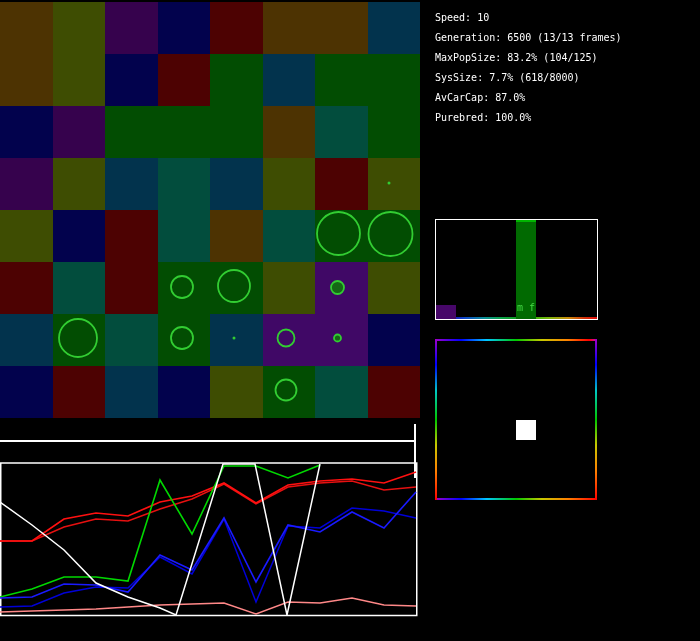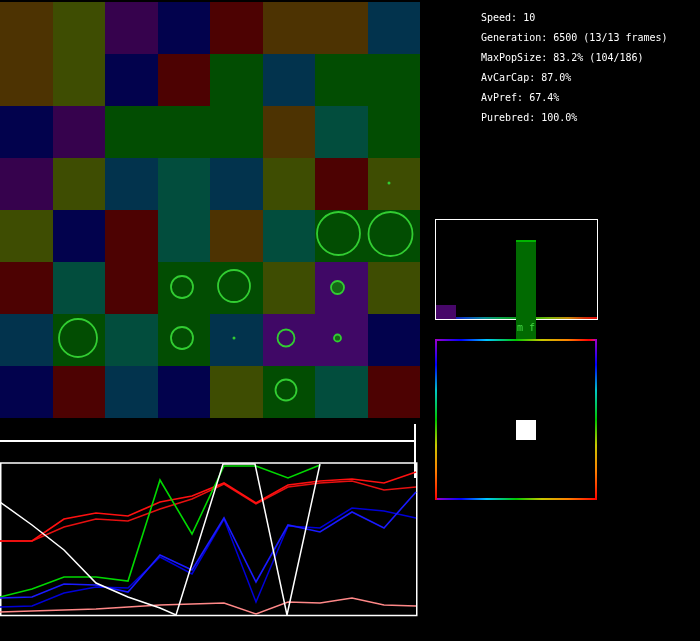--- a/index.html
+++ b/index.html
@@ -2,30 +2,30 @@
 <html><head>
 <meta charset="utf-8">
 <style>
   html,body{margin:0;padding:0;background:#000;}
   #root{position:relative;width:700px;height:641px;background:#000;overflow:hidden;
         font-family:"DejaVu Sans Mono","Liberation Mono",monospace;}
   
   #grid-svg{position:absolute;left:0;top:0;}
   
   #stats{position:absolute;left:435px;top:8px;color:#ffffff;font-size:10px;
-         line-height:20px;white-space:pre;margin-left:46px;}
+         line-height:20px;white-space:pre;}
   
   #histogram{position:absolute;left:435px;top:219px;width:163px;height:101px;
              border:1px solid #ffffff;box-sizing:border-box;background:#000;}
   #hist-strip{position:absolute;left:0;bottom:0;width:161px;height:2px;
       background:linear-gradient(90deg,#5a0d86 0%,#1b0bb0 9%,#0d47c8 18%,
       #0a8e96 30%,#0aa24b 40%,#0f9b1e 50%,#32b40a 60%,#7ab40a 70%,
       #c88c0a 82%,#d2320a 92%,#e10a0a 100%);}
   #hist-purple{position:absolute;left:0;top:85px;width:20px;height:14px;background:#470769;}
-  #hist-bar{position:absolute;left:80px;top:0;width:20px;height:99px;background:#016a01;margin-top:20px;}
+  #hist-bar{position:absolute;left:80px;top:0;width:20px;height:99px;background:#016a01;}
   #hist-bar-cap{position:absolute;left:0;top:0;width:20px;height:2px;background:#00b400;}
   #hist-label{position:absolute;left:0;bottom:6px;width:20px;text-align:center;
               color:#45d845;font-size:10px;}
   
   #prefbox{position:absolute;left:435px;top:339px;width:162px;height:161px;background:#000;}
   .rb-edge{position:absolute;}
   #rb-top{left:0;top:0;width:162px;height:2px;
      background:linear-gradient(90deg,#a000c8,#0000ff 16%,#00c8ff 32%,#00c800 50%,#c8c800 66%,#ff8000 82%,#ff0000 95%,#c800c8);}
   #rb-bottom{left:0;bottom:0;width:162px;height:2px;
      background:linear-gradient(90deg,#a000c8,#0000ff 16%,#00c8ff 32%,#00c800 50%,#c8c800 66%,#ff8000 82%,#ff0000);}
@@ -117,21 +117,21 @@
       <circle cx="337.5" cy="287.5" r="6.5" shape-rendering="auto" fill="#156815" stroke="#32cd32" stroke-width="1.8"></circle>
       <circle cx="78" cy="338" r="19" shape-rendering="auto" fill="none" stroke="#32cd32" stroke-width="1.8"></circle>
       <circle cx="182" cy="338" r="11" shape-rendering="auto" fill="none" stroke="#32cd32" stroke-width="1.8"></circle>
       <circle cx="234" cy="338" r="1.5" shape-rendering="auto" fill="#32cd32" stroke="none"></circle>
       <circle cx="286" cy="338" r="8.5" shape-rendering="auto" fill="none" stroke="#32cd32" stroke-width="1.8"></circle>
       <circle cx="337.5" cy="338" r="3.5" shape-rendering="auto" fill="#156815" stroke="#32cd32" stroke-width="1.8"></circle>
       <circle cx="286" cy="390" r="10.5" shape-rendering="auto" fill="none" stroke="#32cd32" stroke-width="1.8"></circle>
       <circle cx="389" cy="183" r="1.5" shape-rendering="auto" fill="#32cd32" stroke="none"></circle>
     </svg>
 
-  <div id="stats"><div>Speed: 10</div><div>Generation: 6500 (13/13 frames)</div><div>MaxPopSize: 83.2% (104/186)</div><div>AvCarCap: 87.0%</div><div>AvPref: 67.4%</div><div>Purebred: 100.0%</div></div>
+  <div id="stats"><div>Speed: 10</div><div>Generation: 6500 (13/13 frames)</div><div>MaxPopSize: 83.2% (104/125)</div><div>SysSize: 7.7% (618/8000)</div><div>AvCarCap: 87.0%</div><div>Purebred: 100.0%</div></div>
 
   <div id="histogram">
     <div id="hist-strip"></div>
     <div id="hist-purple"></div>
     <div id="hist-bar">
       <div id="hist-bar-cap"></div>
       <div id="hist-label">m f</div>
     </div>
   </div>
 

